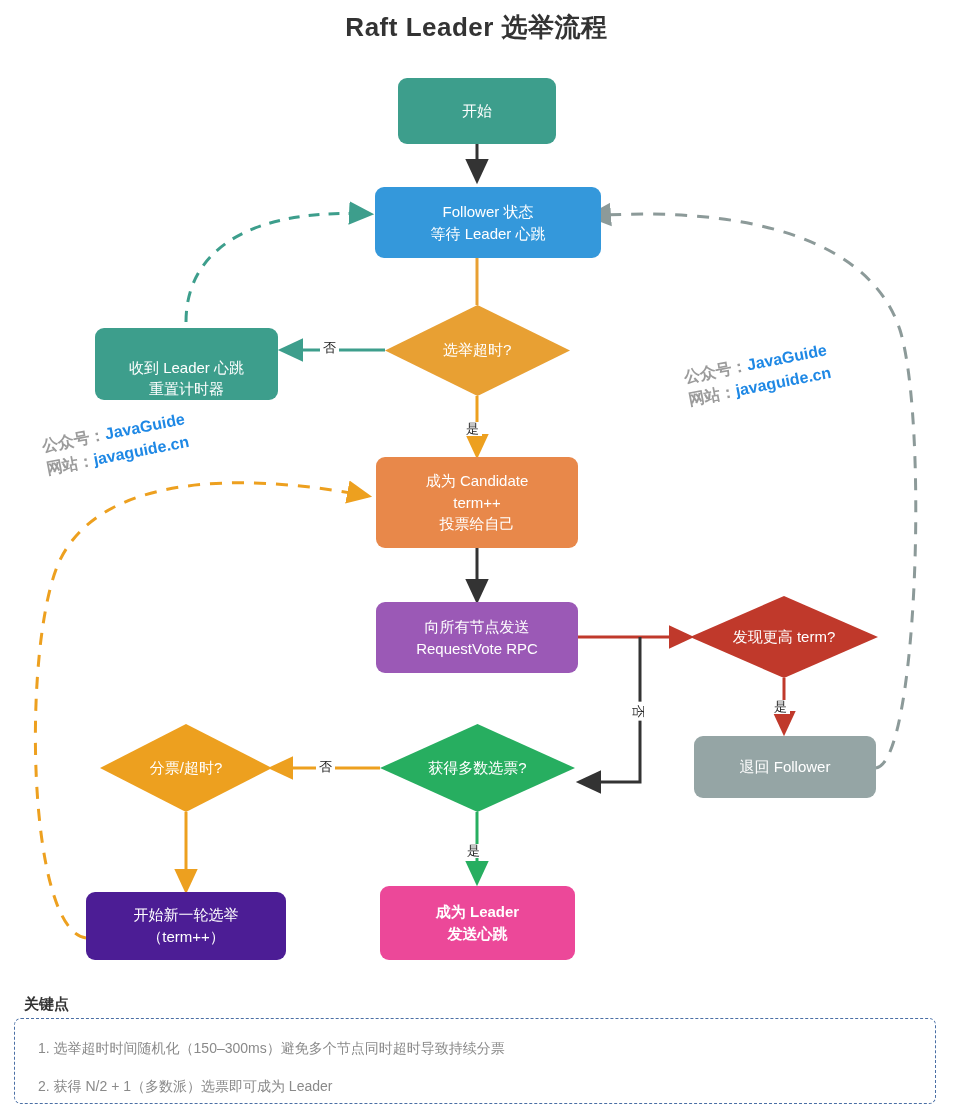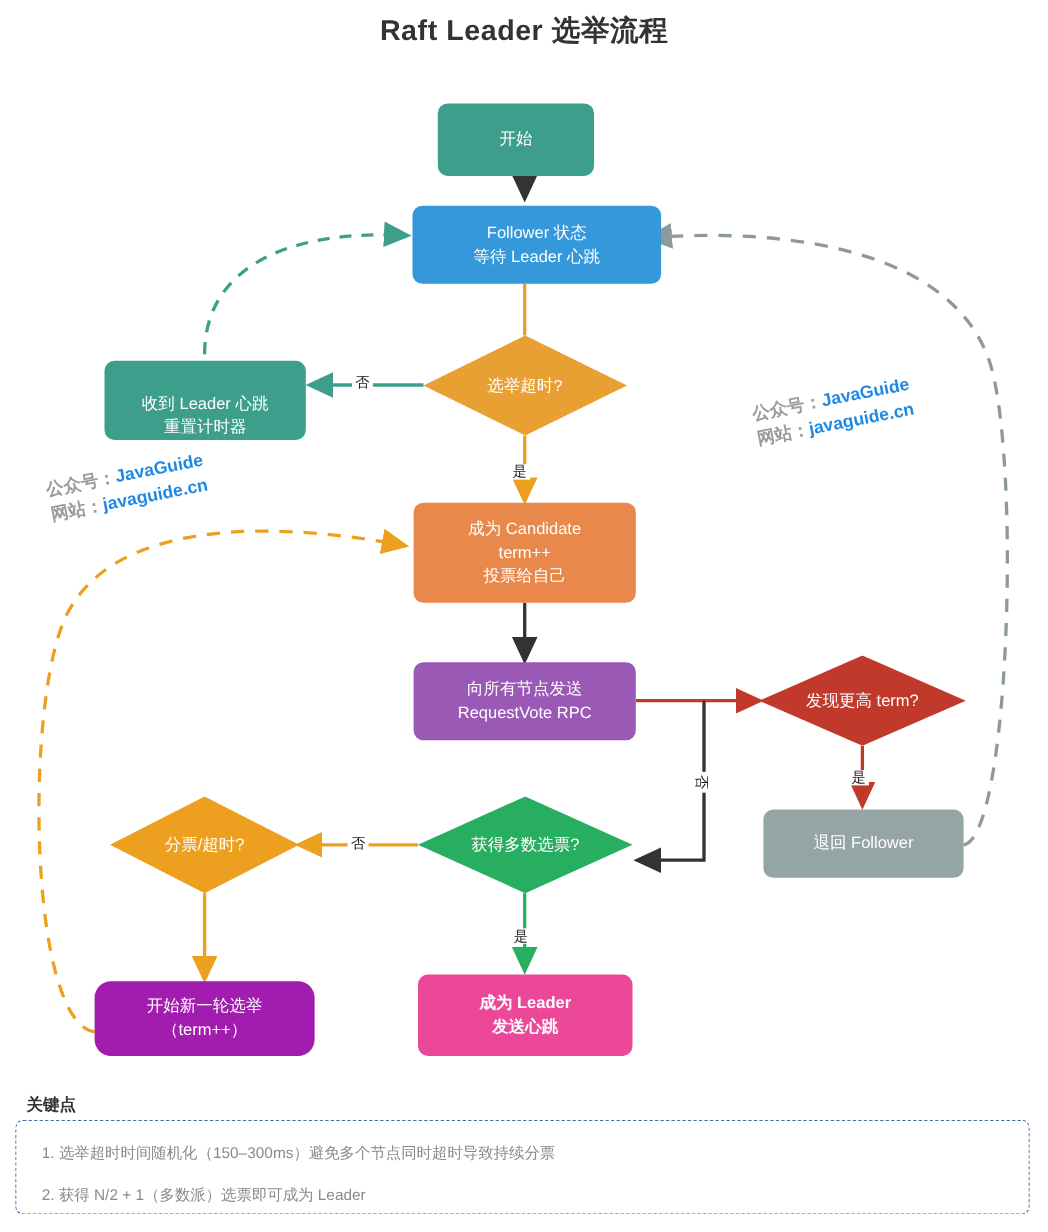--- a/index.html
+++ b/index.html
@@ -25,21 +25,21 @@
   .diamond-wrap{position:absolute;display:flex;align-items:center;justify-content:center;}
   .diamond-shape{position:absolute;left:0;top:0;width:100%;height:100%;}
   .diamond-label{position:relative;color:#ffffff;font-size:15px;text-align:center;z-index:2;}
 
   .n-start{background:#3D9E8C;}
   .n-follower{background:#3498db;}
   .n-heartbeat{background:#3D9E8C;}
   .n-candidate{background:#E8884A;}
   .n-rpc{background:#9B59B6;}
   .n-stepdown{background:#95A5A5;}
-  .n-newround{background:#a21caf;border-radius:15px;}
+  .n-newround{background:#4c1d95;}
   .n-leader{background:#ec4899;font-weight:bold;}
 
   
   .elabel{
     position:absolute;font-size:13px;color:#222222;background:#ffffff;
     padding:0 3px;line-height:1.1;white-space:nowrap;
   }
   .elabel.rot{transform:rotate(90deg);transform-origin:center center;}
 
   
@@ -111,21 +111,21 @@
 
   <path d="M477,812 L477,882" stroke="#27AE60" stroke-width="3" fill="none" marker-end="url(#ah-green)"></path>
 
   <path d="M186,812 L186,890" stroke="#EDA01F" stroke-width="3" fill="none" marker-end="url(#ah-orange)"></path>
 
   <path d="M86,938 C26,930 22,640 60,560 C100,478 230,470 368,496" stroke="#EDA01F" stroke-width="3" fill="none" stroke-dasharray="12,10" marker-end="url(#ah-orange)"></path>
 
   <path d="M876,768 C918,762 928,420 900,330 C868,232 730,206 590,216" stroke="#8C9A99" stroke-width="3" fill="none" stroke-dasharray="12,10" marker-end="url(#ah-gray)"></path>
 </svg>
 
-<div class="node rect n-start" style="left:398px;top:94px;width:142px;height:66px;">
+<div class="node rect n-start" style="left:398px;top:78px;width:158px;height:66px;">
   <span>开始</span>
 </div>
 
 <div class="node rect n-follower" style="left:375px;top:187px;width:226px;height:71px;">
   <div>
     <div>Follower 状态</div>
     <div>等待 Leader 心跳</div>
   </div>
 </div>
 

